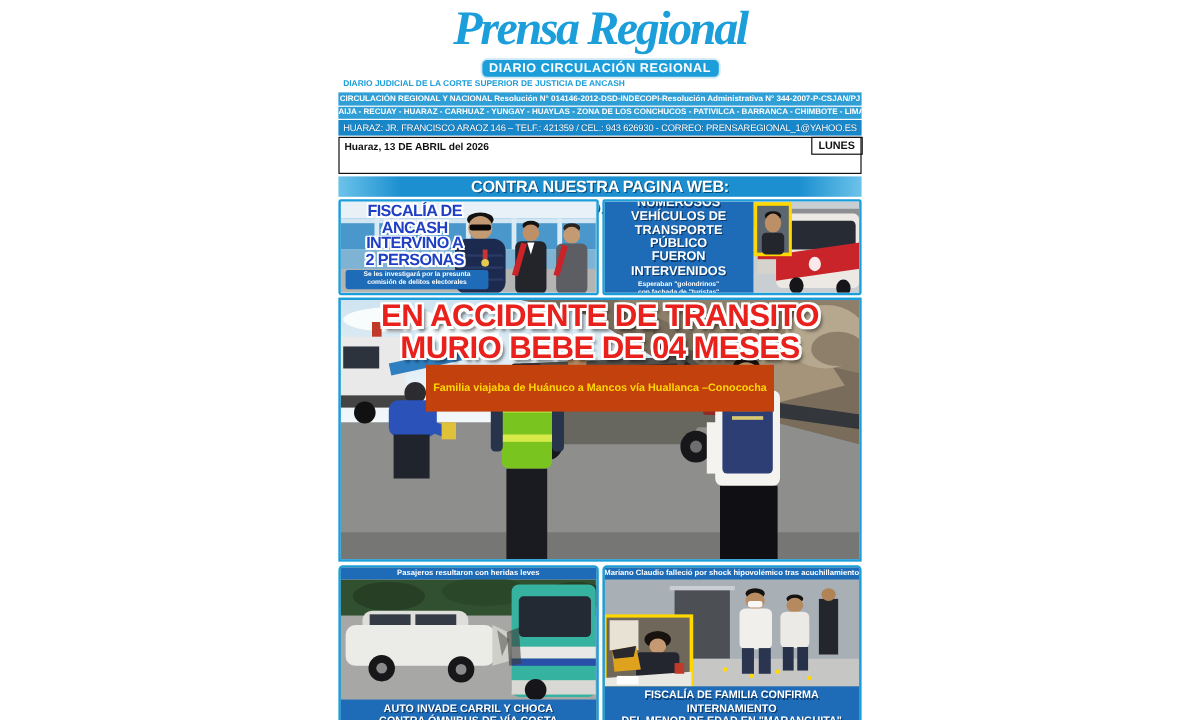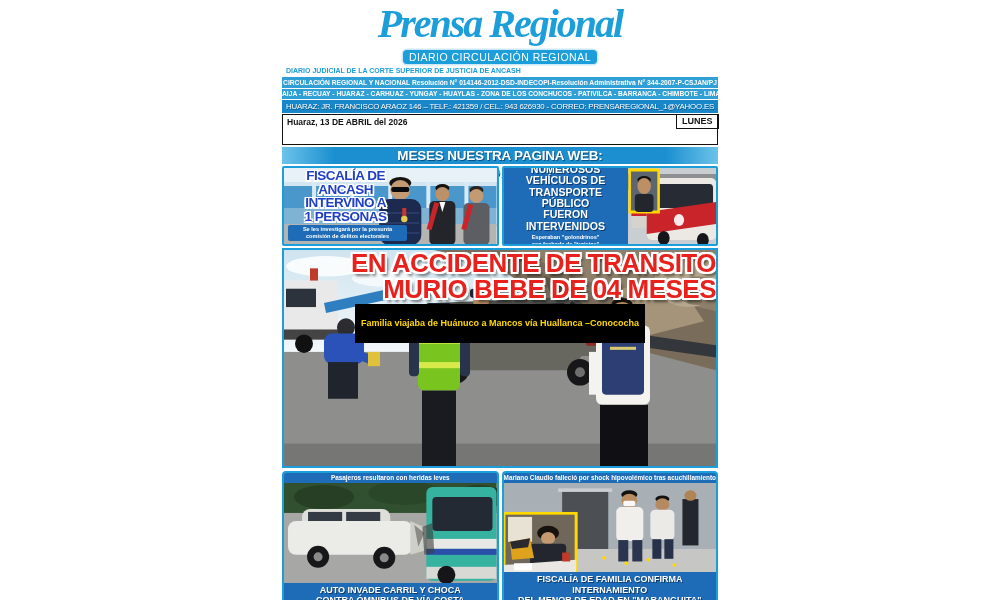--- a/index.html
+++ b/index.html
@@ -4,21 +4,21 @@
 <style>
   html,body{margin:0;padding:0;background:#fff;}
   .canvas{width:1000px;height:600px;background:#fff;overflow:hidden;position:relative;
           font-family:"Liberation Sans",sans-serif;}
   .page{width:436px;height:600px;margin:0 auto;position:relative;background:#fff;}
 
   
   .masthead-title{height:46px;line-height:48px;text-align:center;font-family:Liberation Serif, serif;
     font-weight:bold;font-style:italic;font-size:40px;color:#1b9ed9;letter-spacing:-2px;}
   .masthead-tagline{height:16px;text-align:center;margin-top:1px;}
-  .masthead-tagline span{display:inline-block;background:#1b9ed9;color:#fff;font-weight:normal;
+  .masthead-tagline span{display:inline-block;background:#1b9ed9;color:#fff;font-weight:bold;
     font-size:10.5px;line-height:14px;padding:0 6px;border-radius:4px;letter-spacing:.5px;
     box-shadow:0 0 0 1.5px #cde9f6;}
 
   
   .bar{width:100%;box-sizing:border-box;white-space:nowrap;overflow:hidden;}
   .judicial{color:#1b9ed9;font-weight:bold;font-size:7px;line-height:10px;height:10px;padding-left:4px;margin-top:3px;}
   .resolution{background:#2f9fd6;color:#fff;font-weight:bold;font-size:6.7px;line-height:11px;height:11px;
     text-align:center;margin-top:1px;}
   .coverage{background:#2f9fd6;color:#fff;font-weight:bold;font-size:6.7px;line-height:10px;height:10px;
     text-align:center;margin-top:1px;}
@@ -48,26 +48,26 @@
   .tr-text{width:51%;background:#1e6cb8;color:#fff;display:flex;flex-direction:column;align-items:center;
     justify-content:center;padding:1px 16px;}
   .tr-headline{font-weight:bold;font-size:10.6px;line-height:1.08;text-align:center;white-space:pre-line;
     text-shadow:1px 1px 0 #0c3b6e;}
   .tr-sub{font-weight:bold;font-size:5.6px;line-height:1.25;text-align:center;white-space:pre-line;margin-top:2px;}
   .tr-photo{width:49%;height:100%;}
 
   
   .main-box{margin-top:2px;height:216px;border:2px solid #1b9ed9;position:relative;overflow:hidden;background:#cfe4f0;}
   .main-photo{position:absolute;inset:0;width:100%;height:100%;}
-  .main-headline{position:absolute;top:0;left:0;width:100%;text-align:right;font-weight:bold;
+  .main-headline{position:absolute;top:0;left:0;width:100%;text-align:center;font-weight:bold;
     font-size:26px;line-height:1.0;color:#e8211d;white-space:pre-line;letter-spacing:-.5px;
     text-shadow:-2px -2px 0 #fff,2px -2px 0 #fff,-2px 2px 0 #fff,2px 2px 0 #fff,
                  0 -2px 0 #fff,0 2px 0 #fff,-2px 0 0 #fff,2px 0 0 #fff,3px 4px 3px rgba(0,0,0,.55);}
   .main-sub{position:absolute;top:54px;left:0;width:100%;text-align:center;}
-  .main-sub span{display:inline-block;background:#000000;color:#ffd800;font-weight:bold;font-size:9px;
+  .main-sub span{display:inline-block;background:#c2410c;color:#ffd800;font-weight:bold;font-size:9px;
     line-height:11px;padding:14px 6px;}
 
   
   .bottom-row{display:flex;gap:3px;margin-top:3px;height:140px;}
   .bstory{flex:1;border:2px solid #1b9ed9;border-radius:4px;overflow:hidden;display:flex;
     flex-direction:column;background:#9ba4ab;}
   .bcaption{background:#1e6cb8;color:#fff;font-weight:bold;font-size:6.4px;line-height:10px;height:10px;
     text-align:center;white-space:nowrap;overflow:hidden;flex:0 0 auto;}
   .bphoto{flex:1 1 auto;width:100%;min-height:0;}
   .bheadline{background:#1e6cb8;color:#fff;font-weight:bold;font-size:9px;line-height:1.18;
@@ -88,21 +88,21 @@
     <div class="bar resolution">CIRCULACIÓN REGIONAL Y NACIONAL Resolución N° 014146-2012-DSD-INDECOPI-Resolución Administrativa N° 344-2007-P-CSJAN/PJ</div>
     <div class="bar coverage">AIJA - RECUAY - HUARAZ - CARHUAZ - YUNGAY - HUAYLAS - ZONA DE LOS CONCHUCOS - PATIVILCA - BARRANCA - CHIMBOTE - LIMA NORTE</div>
     <div class="bar contact">HUARAZ: JR. FRANCISCO ARAOZ 146 – TELF.: 421359 / CEL.: 943 626930 - CORREO: PRENSAREGIONAL_1@YAHOO.ES</div>
 
 
     <div class="date-bar">
       <span>Huaraz, 13 DE ABRIL del  2026</span>
       <span class="weekday">LUNES</span>
     </div>
 
-    <div class="web-bar"><span>MESES NUESTRA PAGINA WEB:</span> <span>WWW.PRENSAREGIONALHUARAZ.COM.PE</span></div>
+    <div class="web-bar"><span>CONTRA NUESTRA PAGINA WEB:</span> <span>WWW.PRENSAREGIONALHUARAZ.COM.PE</span></div>
 
     <div class="top-row">
 
       <div class="story-box">
         <svg class="tl-photo" viewBox="0 0 212 76" preserveAspectRatio="none">
           <rect width="212" height="76" fill="#e8f1f7"></rect>
           <rect y="14" width="212" height="26" fill="#4a97cc"></rect>
           <rect y="14" width="212" height="4" fill="#ffffff" opacity=".75"></rect>
           <rect x="28" y="14" width="4" height="26" fill="#d8eaf4"></rect>
             <rect x="66" y="14" width="4" height="26" fill="#d8eaf4"></rect>
@@ -126,21 +126,21 @@
           <polygon points="155,34 161,34 158,44" fill="#ffffff"></polygon>
           <rect x="150" y="34" width="5" height="28" fill="#c8242a" transform="rotate(16 150 34)"></rect>
           <ellipse cx="192" cy="22" rx="7" ry="4" fill="#2a241e"></ellipse>
           <circle cx="192" cy="28" r="7" fill="#c49a72"></circle>
           <rect x="179" y="35" width="26" height="42" rx="5" fill="#5d5e64"></rect>
           <rect x="184" y="36" width="5" height="26" fill="#c8242a" transform="rotate(16 184 36)"></rect>
         </svg>
         <div class="tl-headline">FISCALÍA DE
 ANCASH
 INTERVINO A
-1 PERSONAS</div>
+2 PERSONAS</div>
         <div class="tl-sub">Se les investigará por la presunta
 comisión de delitos electorales</div>
       </div>
 
       <div class="story-box">
         <div class="tr-wrap">
           <div class="tr-text">
             <div class="tr-headline">NUMEROSOS
 VEHÍCULOS DE
 TRANSPORTE

